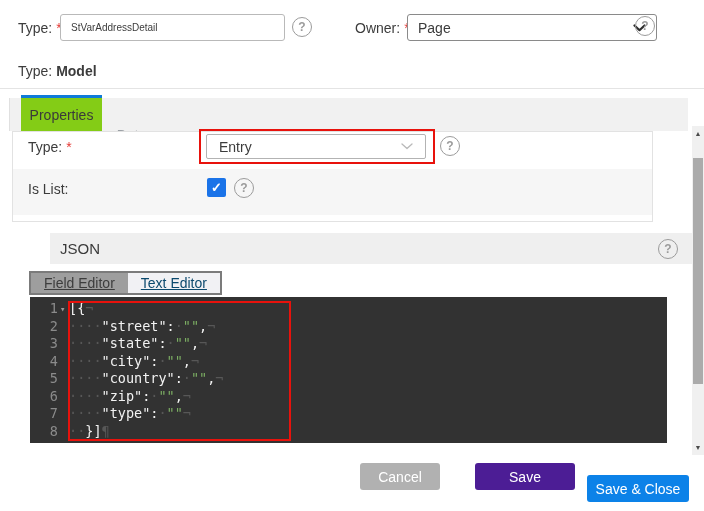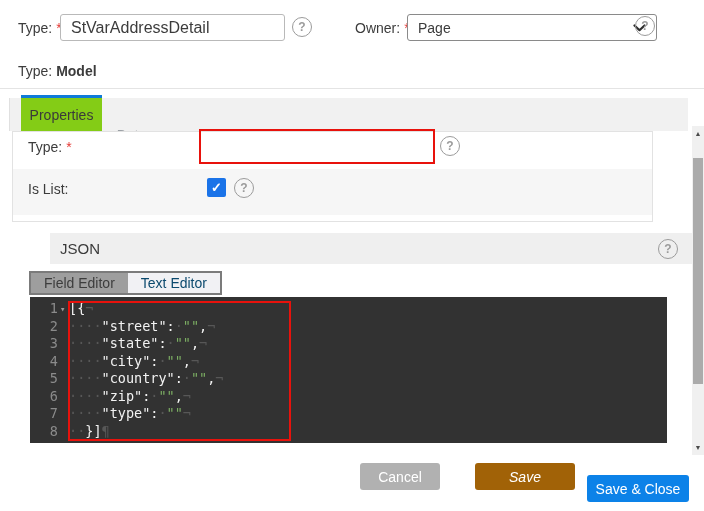--- a/index.html
+++ b/index.html
@@ -10,21 +10,21 @@
   }
   .abs { position:absolute; }
   .req { color:#e53935; margin-left:4px; }
   .help {
     width:20px; height:20px; box-sizing:border-box; border:1.5px solid #9b9b9b;
     border-radius:50%; color:#9b9b9b; font-size:12px; font-weight:bold;
     display:flex; align-items:center; justify-content:center; background:transparent;
   }
   .text-input {
     border:1px solid #b9b9b9; border-radius:3px; padding:0 10px; box-sizing:border-box;
-    font-family:"Liberation Sans", sans-serif; font-size:16px; color:#3c3c3c; outline:none;
+    font-family:"Liberation Sans", sans-serif; font-size:10px; color:#3c3c3c; outline:none;
   }
   .selectbox {
     border:1px solid #8a8a8a; border-radius:3px; background:#fff; box-sizing:border-box;
     display:flex; align-items:center; justify-content:space-between; padding:0 10px;
     cursor:pointer;
   }
   .divider { background:#e4e4e4; }
   .tab-strip { background:#f1f1f1; border-left:1px solid #e0e0e0; box-sizing:border-box; }
   .tab-active {
     background:#84cc16; border-top:3px solid #0f7ad8; box-sizing:border-box;
@@ -40,21 +40,21 @@
     display:flex; align-items:center; justify-content:space-between; padding:0 12px; cursor:pointer;
   }
   .redbox { border:2px solid #e8120c; box-sizing:border-box; pointer-events:none; z-index:6; }
   .checkbox {
     background:#1a73e8; border-radius:2px; color:#fff; font-size:13px; font-weight:bold;
     display:flex; align-items:center; justify-content:center; box-sizing:border-box; cursor:pointer;
   }
   .json-header { background:#efefef; display:flex; align-items:center;margin-left:36px; }
   .json-title { margin-left:10px; font-size:15px; color:#3a3a3a; }
   .seg-toggle { display:flex; border:2px solid #7b7b7b; box-sizing:border-box; }
-  .seg { padding:2px 13px; font-size:14px; display:flex; align-items:center; cursor:pointer; }
+  .seg { padding:2px 13px; font-size:14px; display:flex; align-items:center; cursor:pointer;text-decoration:underline; }
   .seg.field { background:#9e9e9e; color:#3d3d3d; }
   .seg.text { background:#f1f1f4; color:#0c4a6e; }
   .editor {
     background:#323232; overflow:hidden; box-sizing:border-box; padding-top:3px;
     font-family:"DejaVu Sans Mono", monospace; font-size:13.5px; line-height:17.5px;
   }
   .cl { display:flex; white-space:pre; }
   .ln { width:28px; flex:none; text-align:right; color:#8b8b8b; position:relative; margin-right:11px; }
   .fold { position:absolute; left:30px; top:1px; font-size:9px; color:#9a9a9a; }
   .seg-p { color:#f2f2f2; }
@@ -65,21 +65,21 @@
     justify-content:space-between; box-sizing:border-box; padding:4px 0;
   }
   .scroll-arrow { color:#4a4a4a; font-size:7px; line-height:7px; cursor:pointer; }
   .thumb { position:absolute; left:1px; width:10px; background:#ababab; cursor:pointer; }
   .btn {
     border:none; border-radius:3px; color:#ffffff; cursor:pointer;
     font-family:"Liberation Sans", sans-serif; font-size:14px;
     display:flex; align-items:center; justify-content:center;
   }
   .btn.cancel { background:#b1b1b1; }
-  .btn.save { background:#a16207;font-style:italic; }
+  .btn.save { background:#4c1d95; }
   .btn.primary { background:#0c82e8;margin-top:12px; }
   .bold { font-weight:bold; }
 </style>
 </head>
 <body>
 
 <div class="screen">
 
   <div class="abs" style="left:18px; top:20px;">
     <span>Type:</span><span class="req">*</span>
@@ -112,20 +112,26 @@
   <div class="abs tab-inactive" style="left:103px; top:110px; width:57px; height:49px;">
     <span>Data</span>
   </div>
 
   <div class="abs props-panel" style="left:12px; top:131px; width:641px; height:91px;">
     <div class="islist-stripe"></div>
   </div>
 
   <div class="abs" style="left:28px; top:139px;">
     <span>Type:</span><span class="req">*</span>
+  </div>
+  <div class="abs entry-select" style="left:206px; top:134px; width:220px; height:25px;">
+    <span>Entry</span>
+    <svg width="12" height="7" viewBox="0 0 12 7">
+      <polyline points="1,1 6,5.6 11,1" fill="none" stroke="#b9b9b9" stroke-width="1.3" stroke-linecap="round" stroke-linejoin="round"></polyline>
+    </svg>
   </div>
   <div class="abs redbox" style="left:199px; top:129px; width:236px; height:35px;"></div>
   <div class="abs help" style="left:440px; top:136px;">?</div>
 
   <div class="abs" style="left:28px; top:181px;">Is List:</div>
   <div class="abs checkbox" style="left:207px; top:178px; width:19px; height:19px;">
     <span>✓</span>
   </div>
   <div class="abs help" style="left:234px; top:178px;">?</div>
 

